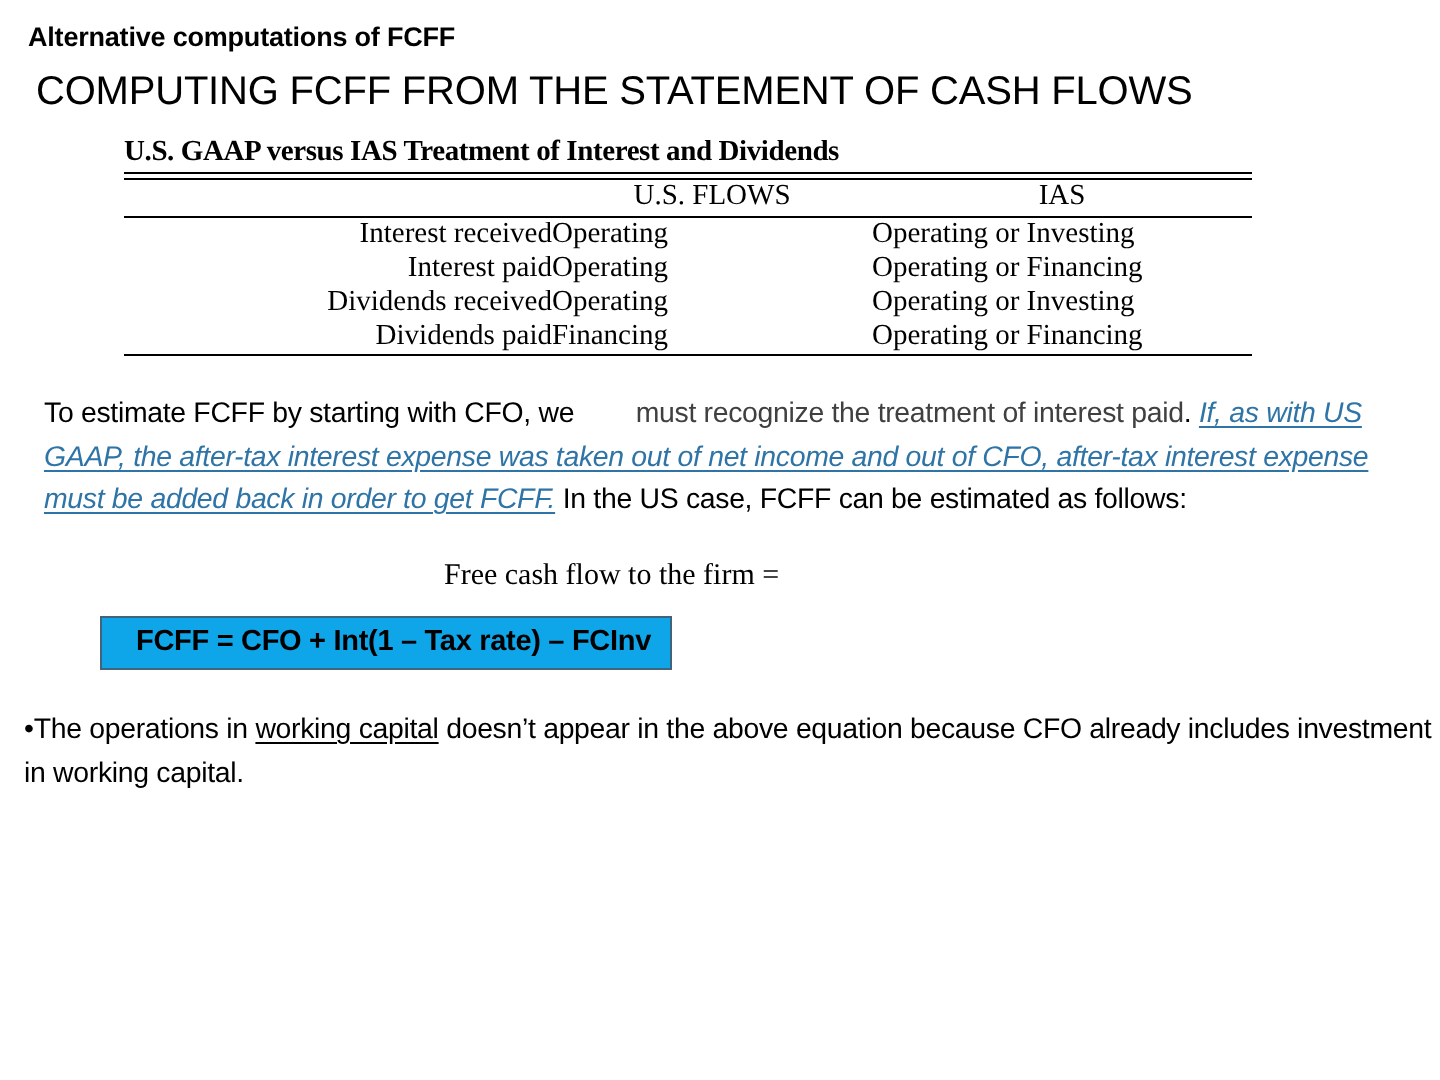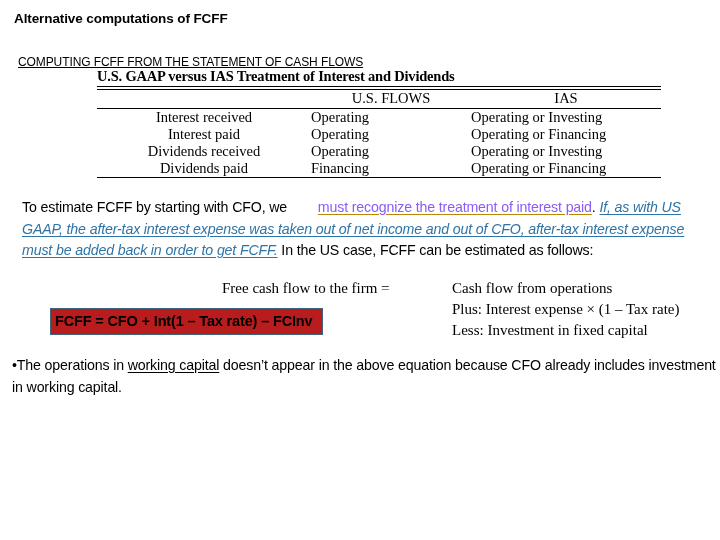--- a/index.html
+++ b/index.html
@@ -29,35 +29,33 @@
     left: 14px;
     top: 11px;
     font-size: 13.5px;
     font-weight: bold;
     letter-spacing: -0.1px;
     white-space: nowrap;
   }
   .title-2 {
     position: absolute;
     left: 18px;
-    top: 55px;
-    font-size: 12px;
+    top: 35px;
+    font-size: 20px;
     font-weight: normal;
     letter-spacing: -0.1px;
     white-space: nowrap;
-    text-decoration: underline;
   }
 
   
   .table-block {
     position: absolute;
     left: 62px;
     top: 68px;
     width: 564px;
-    margin-left: 35px;
   }
   .tbl-caption {
     font-family: "Liberation Serif", serif;
     font-size: 14.5px;
     font-weight: bold;
     letter-spacing: -0.2px;
     padding-bottom: 1px;
     border-bottom: 1.6px solid #000;
     white-space: nowrap;
   }
@@ -83,39 +81,38 @@
   table.gaap col.c3 { width: 190px; }
   table.gaap thead th {
     text-align: center;
     border-bottom: 1.1px solid #000;
     padding-bottom: 1px;
   }
   table.gaap thead th.c1h { border-bottom: 1.1px solid #000; }
   table.gaap tbody tr:last-child td {
     border-bottom: 1.6px solid #000;
   }
-  td.lbl { text-align: center; padding-left: 1px; }
+  td.lbl { text-align: right; padding-left: 1px; }
   td.mid { }
   td.rgt { }
 
   
   .para {
     position: absolute;
     left: 22px;
     top: 197px;
     width: 680px;
     font-size: 14.2px;
     line-height: 21.5px;
     letter-spacing: -0.15px;
   }
   .hl-tan {
-    text-decoration: underline;
     text-decoration-color: #b8860b;
     text-underline-offset: 2px;
-    color: #8b5cf6;
+    color: #404040;
     padding-left: 27px;
   }
   .hl-blue {
     color: #2e74a6;
     font-style: italic;
     text-decoration: underline;
     text-decoration-color: #2e74a6;
     text-underline-offset: 2px;
   }
 
@@ -138,23 +135,23 @@
     font-size: 15px;
     line-height: 21px;
     white-space: nowrap;
   }
 
   
   .formula-box {
     position: absolute;
     left: 50px;
     top: 308px;
-    padding: 4px 9px 5px 4px;
+    padding: 4px 9px 5px 17px;
     border: 1.6px solid #41647d;
-    background: #b91c1c;
+    background: #0ea5e9;
     font-size: 14.5px;
     font-weight: bold;
     letter-spacing: -0.15px;
     white-space: nowrap;
   }
 
   
   .bullets {
     position: absolute;
     left: 12px;
@@ -214,25 +211,20 @@
           <td class="rgt">Operating or Financing</td>
         </tr>
       </tbody>
     </table>
   </div>
 
   <div class="para"><span>To estimate FCFF by starting with CFO, we </span><span class="hl-tan">must recognize the treatment of interest paid</span><span>. </span><span class="hl-blue">If, as with US GAAP, the after-tax interest expense was taken out of net income and out of CFO, after-tax interest expense must be added back in order to get FCFF.</span><span> In the US case, FCFF can be estimated as follows:</span></div>
 
   <div class="fcf-eq">Free cash flow to the firm =</div>
 
-  <div class="fcf-list">
-    <div>Cash flow from operations</div>
-    <div>Plus: Interest expense × (1 – Tax rate)</div>
-    <div>Less: Investment in fixed capital</div>
-  </div>
 
   <div class="formula-box"><span>FCFF = CFO + Int(1 – Tax rate) – FCInv</span></div>
 
   <div class="bullets">
     <p><span class="bdot">•</span><span>The operations in </span><span class="u">working capital</span><span> doesn’t appear in the above equation because CFO already includes investment in working capital.</span></p>
   </div>
 
 </div>
 
 </body></html>

